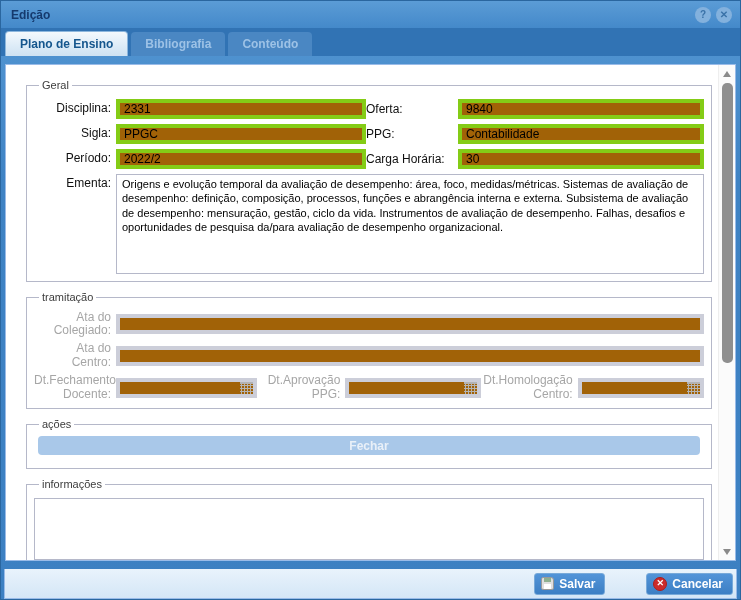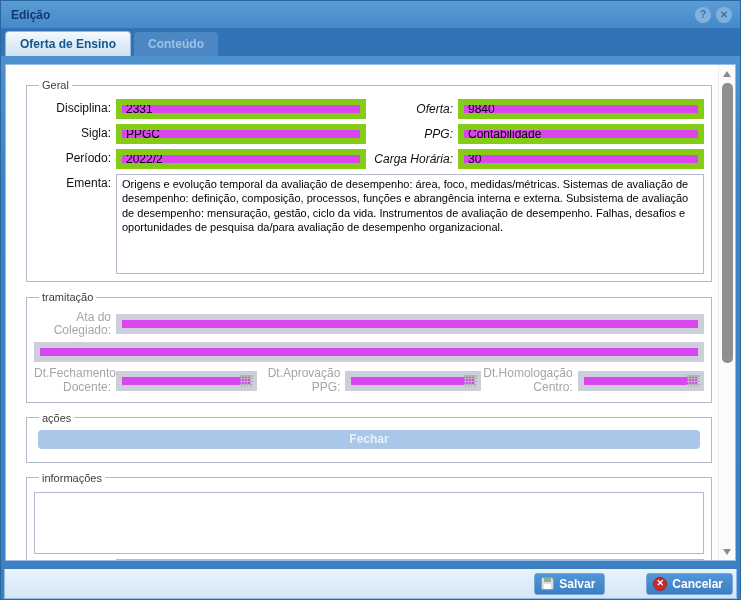--- a/index.html
+++ b/index.html
@@ -86,30 +86,30 @@
   .row { display: flex; align-items: center; margin-top: 5px; }
   .row.top { align-items: flex-start; }
   .lbl {
     width: 82px; flex: 0 0 82px;
     text-align: right; padding-right: 5px;
     font-size: 12px; color: #101010;
     white-space: pre-line; line-height: 1.1;
   }
   .lbl2 {
     width: 92px; flex: 0 0 92px;
-    text-align: right; padding-right: 5px;
-    font-size: 12px; color: #101010; white-space: nowrap; font-style: italic;
+    text-align: left; padding-right: 5px;
+    font-size: 12px; color: #101010; white-space: nowrap;
   }
   .row.top .lbl { padding-top: 3px; }
 
   input.txt {
-    height: 20px; border: 6px solid #84cc16;
+    height: 20px; border: 4px solid #84cc16;
     font-family: "Liberation Sans", sans-serif;
     font-size: 12px; color: #000; padding: 1px 4px;
-    background: #d946ef; outline: none;
+    background: #a16207; outline: none;
   }
   .w1 { width: 250px; flex: 0 0 250px; }
   .grow { flex: 1 1 auto; min-width: 0; }
 
   textarea.txt {
     border: 1px solid #b5b8c9; background: #fff;
     font-family: "Liberation Sans", sans-serif;
     font-size: 11px; line-height: 1.3; color: #000;
     padding: 2px 5px; resize: none; outline: none;
     flex: 1 1 auto; min-width: 0; overflow: hidden;
@@ -214,21 +214,22 @@
 
 <div class="window">
 
   <div class="titlebar">
     <span class="title">Edição</span>
     <span class="tbtn">?</span>
     <span class="tbtn">✕</span>
   </div>
 
   <div class="tabbar">
-    <div class="tab active">Oferta de Ensino</div>
+    <div class="tab active">Plano de Ensino</div>
+    <div class="tab disabled">Bibliografia</div>
     <div class="tab disabled">Conteúdo</div>
   </div>
 
   <div class="bodywrap">
     <div class="form">
 
       <fieldset>
         <legend>Geral</legend>
 
         <div class="row">
@@ -261,20 +262,21 @@
       <fieldset class="dis">
         <legend>tramitação</legend>
 
         <div class="row">
           <span class="lbl">Ata do
 Colegiado:</span>
           <input class="txt grow" disabled="" style="">
         </div>
 
         <div class="row">
+          <span class="lbl">Ata do Centro:</span>
           <input class="txt grow" disabled="" style="">
         </div>
 
         <div class="row">
           <div class="dgroup dg1">
             <span class="lbl">Dt.Fechamento
 Docente:</span>
             <span class="datefield">
               <input class="txt" disabled="" style="">
               <span class="cal-icon"></span>

